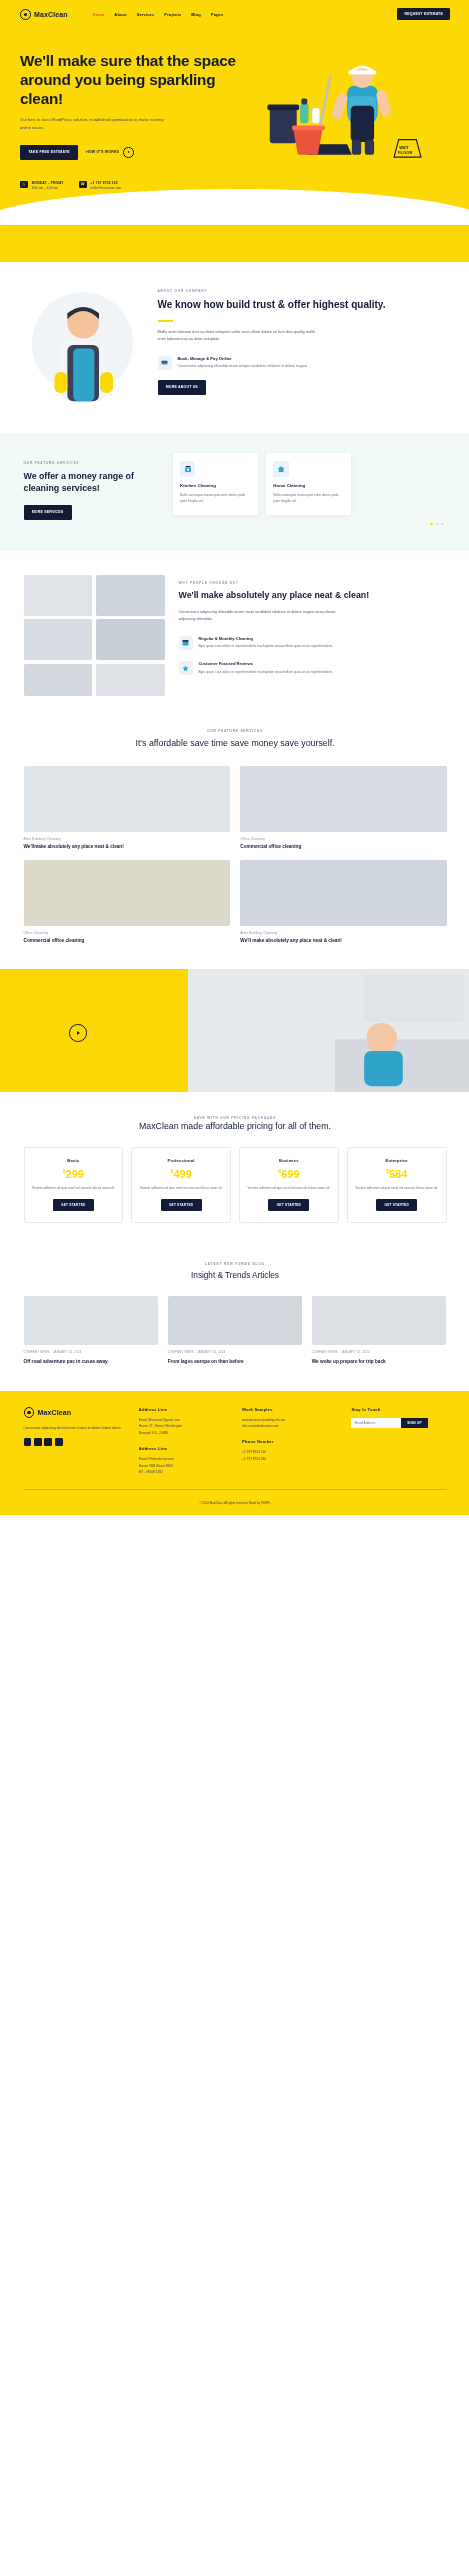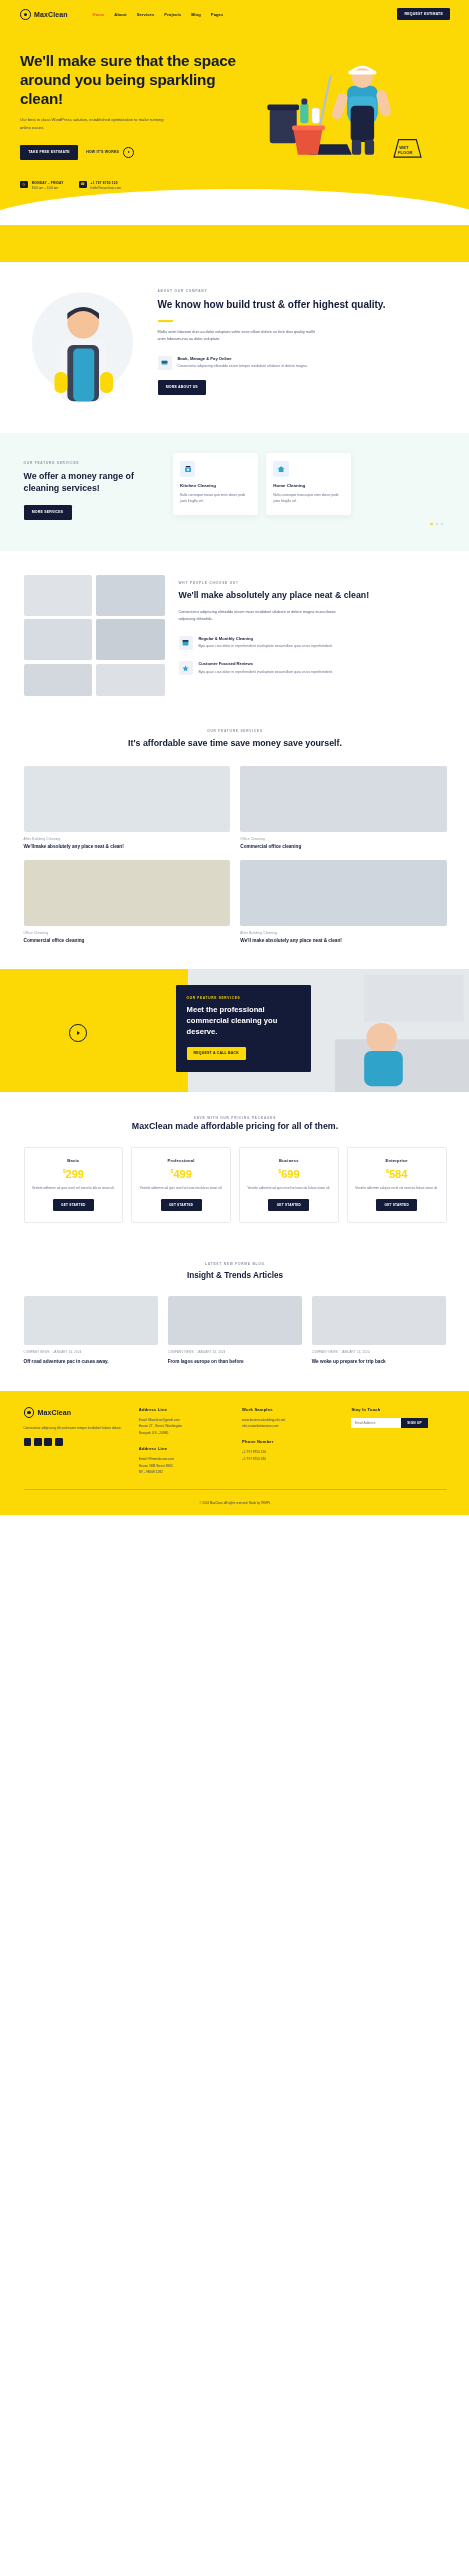--- a/index.html
+++ b/index.html
@@ -118,21 +118,21 @@
   .dots i { width: 2.3px; height: 2.3px; border-radius: 50%; background: #cfd6dd; display: block; }
   .dots i.on { background: #fcd804; }
 
   
   .why { display: flex; padding: 23.5px 23.5px 20px 23.5px; gap: 14px; }
   .why-gallery { width: 141px; display: grid; grid-template-columns: 1fr 1fr; gap: 3.5px; }
   .why-right { flex: 1; padding-top: 5.9px; }
 
   
   .afford { padding: 13px 23.5px 26px 23.5px; }
-  .center-title { text-align: center; font-size: 8.8px; line-height: 1.4; font-weight: bold; color: #141b38; }
+  .center-title { text-align: center; font-size: 8.8px; line-height: 1.4; font-weight: normal; color: #141b38; }
   .grid2 { display: grid; grid-template-columns: 1fr 1fr; gap: 10.6px 10.6px; margin-top: 16.4px; }
   .g-item .g-img { width: 100%; height: 66px; border-radius: 1.8px; overflow: hidden; position: relative; }
   .g-cat { font-size: 3.2px; color: #8e93a6; margin-top: 5.3px; letter-spacing: 0.2px; }
   .g-title { font-size: 4.7px; font-weight: bold; color: #141b38; margin-top: 2.9px; }
 
   
   .cta-band { position: relative; height: 123px; }
   .cta-left { position: absolute; left: 0; top: 0; width: 188px; height: 100%; background: #fcd804; }
   .cta-right { position: absolute; right: 0; top: 0; width: 282px; height: 100%; background: #e9ecef; overflow: hidden; }
   .cta-play {
@@ -425,25 +425,20 @@
         <rect width="480" height="210" fill="#e6e9ec"></rect>
         <rect x="300" y="10" width="170" height="80" fill="#dfe3e7"></rect>
         <rect x="250" y="120" width="230" height="90" fill="#d5d9de"></rect>
         <circle cx="330" cy="118" r="26" fill="#f3c6a6"></circle>
         <rect x="300" y="140" width="66" height="60" rx="12" fill="#2fa3c9"></rect>
       </svg>
     </div>
     <div class="cta-play">
         <i></i>
       </div>
-    <div class="cta-card">
-      <div class="cta-eyebrow">OUR FEATURE SERVICES</div>
-      <div class="cta-title">Meet the professional commercial cleaning you deserve.</div>
-      <button class="btn-yellow">REQUEST A CALL BACK</button>
-    </div>
   </section>
 
   <section class="pricing">
     <div class="eyebrow">SAVE WITH OUR PRICING PACKAGES</div>
     <h2 class="center-title" style="margin-top:0">MaxClean made affordable pricing for all of them.</h2>
     <div class="price-grid">
       <div class="price-card">
         <div class="price-name">Basic</div>
         <div class="price-amount"><sup>$</sup><span>299</span></div>
         <div class="price-text">Vestrite adhemm ad quis revel vel exercita falcos vinan ult.</div>

